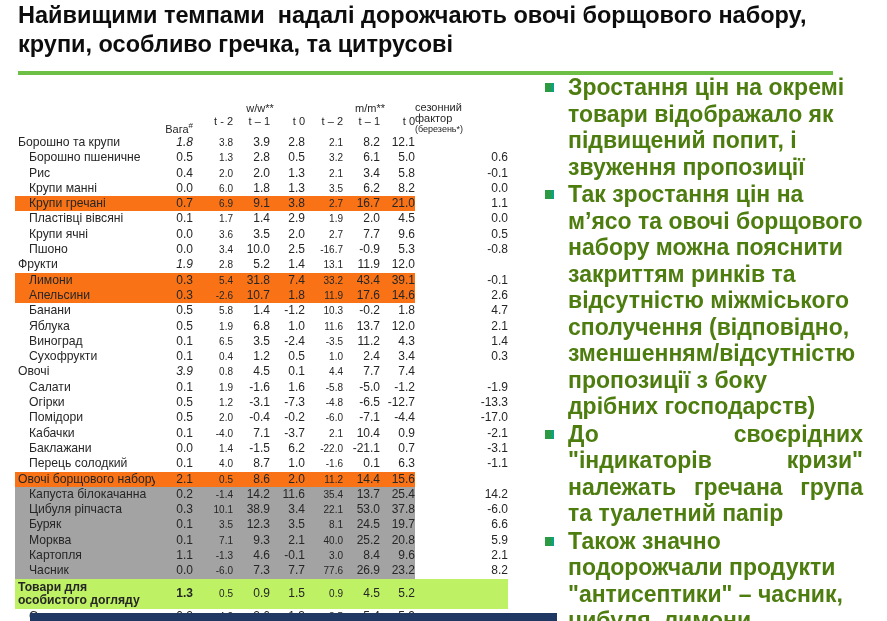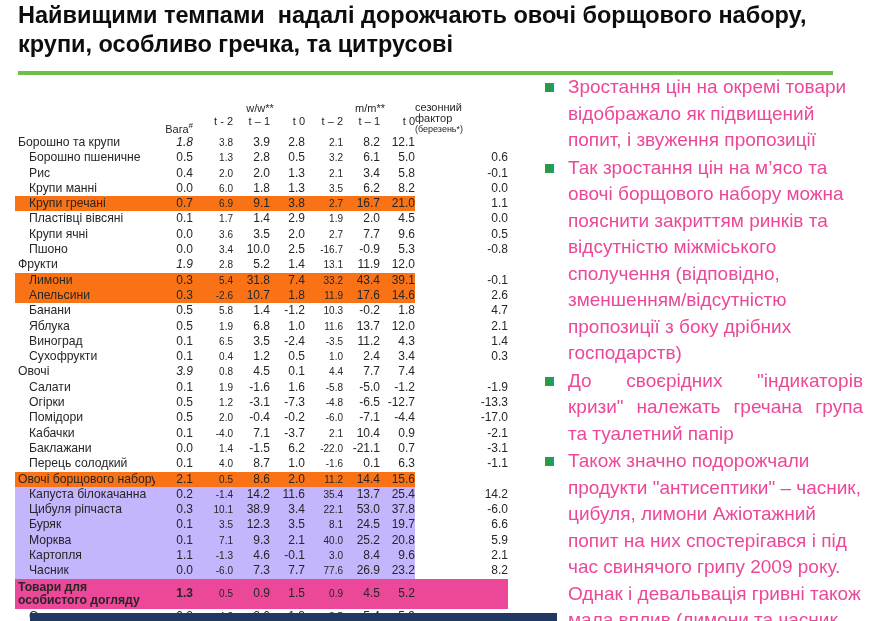--- a/index.html
+++ b/index.html
@@ -32,33 +32,33 @@
     display:grid;
     grid-template-columns:140px 38px 40px 37px 35px 38px 37px 35px 37px 56px;
     height:15.3px;align-items:center;font-size:12px;line-height:15.3px;
   }
   .row .lab{padding-left:3px;white-space:nowrap;font-size:12.2px;}
   .row .lab.ind{padding-left:14px;}
   .row .w,.row .v,.row .season{text-align:right;}
   .row .v.sm{font-size:10px;}
   .row.cat .w{font-style:italic;}
   .row.red > div:not(.season){background:#f97316;}
-  .row.pink > div:not(.season){background:#c4b5fd;}
+  .row.pink > div:not(.season){background:#a3a3a3;}
   .row.green{height:30.6px;}
-  .row.green > div{background:#ec4899;height:100%;display:flex;align-items:center;justify-content:flex-end;}
+  .row.green > div{background:#bef264;height:100%;display:flex;align-items:center;justify-content:flex-end;}
   .row.green .lab{justify-content:flex-start;white-space:normal;line-height:13px;font-weight:bold;}
   .row.green .w{font-weight:bold;}
   .navy-bar{position:absolute;left:30px;top:613px;width:527px;height:8px;background:#1F3864;}
 
   
   .bullets{position:absolute;left:543px;top:74px;width:320px;}
   .bullets ul{list-style:none;margin:0;padding:0;}
   .bullets li{
     position:relative;padding-left:25px;margin:0 0 1px 0;
-    font-size:19px;line-height:26.5px;color:#ec4899;
+    font-size:23px;line-height:26.5px;color:#4d7c0f;font-weight:bold;
   }
   .bullets li.just{text-align:justify;}
   .bullets li .sq{
     position:absolute;left:2px;top:9px;width:9px;height:9px;
     background:linear-gradient(90deg,#2c9a41 55%,#00a39b);
   }
 </style>
 </head>
 <body>
 

